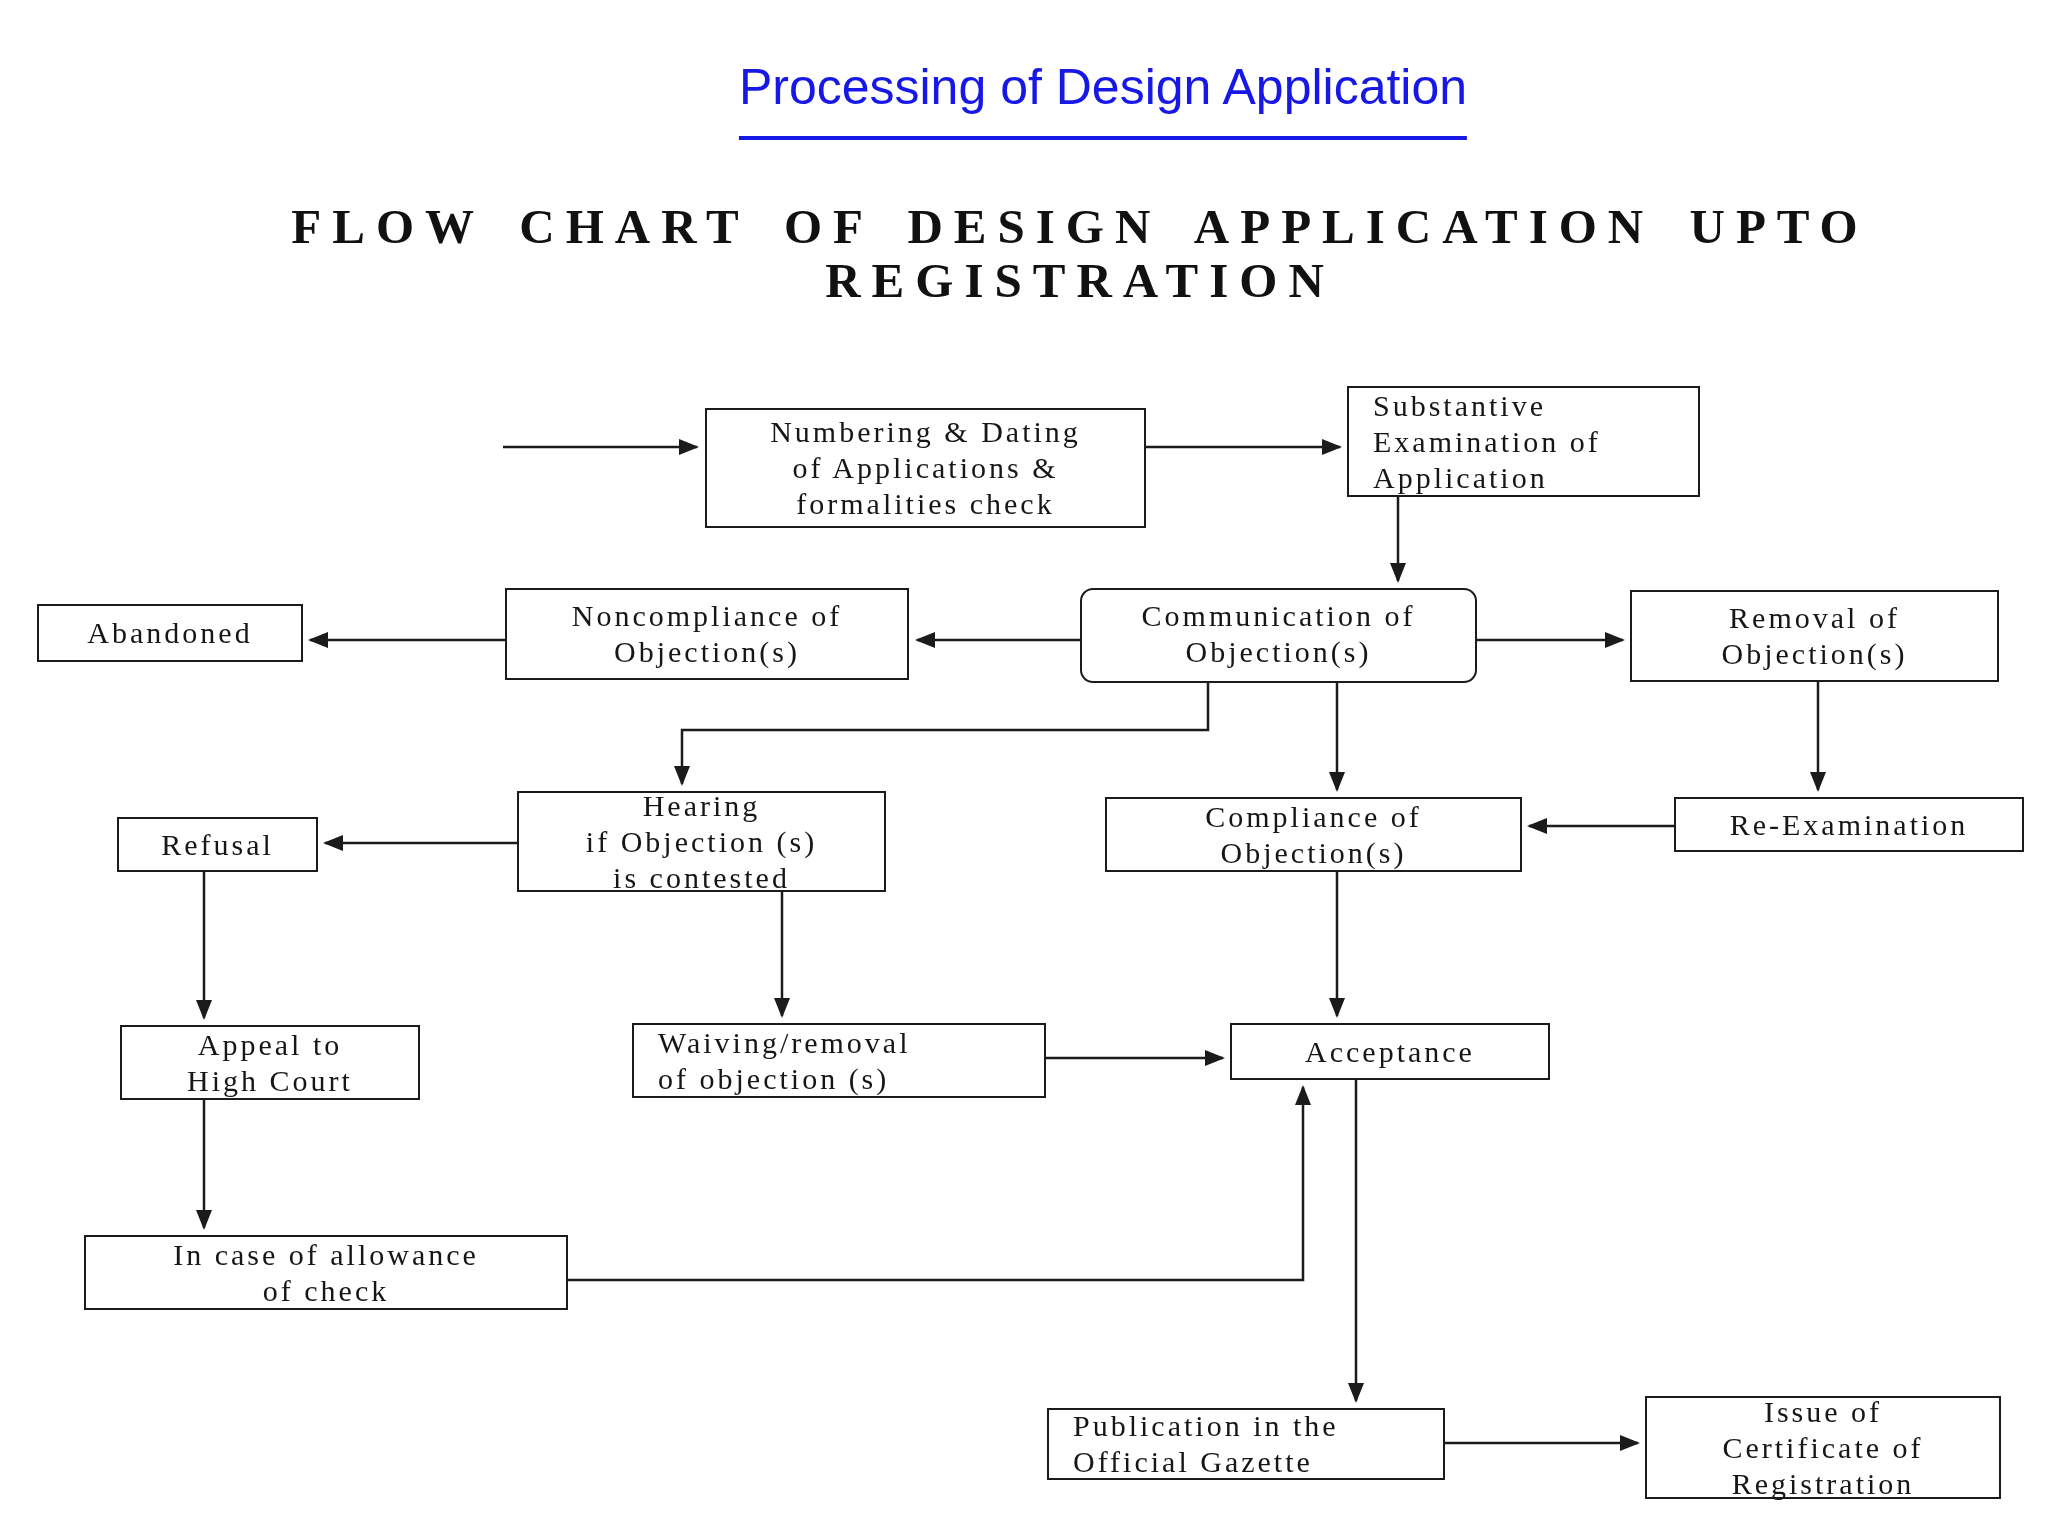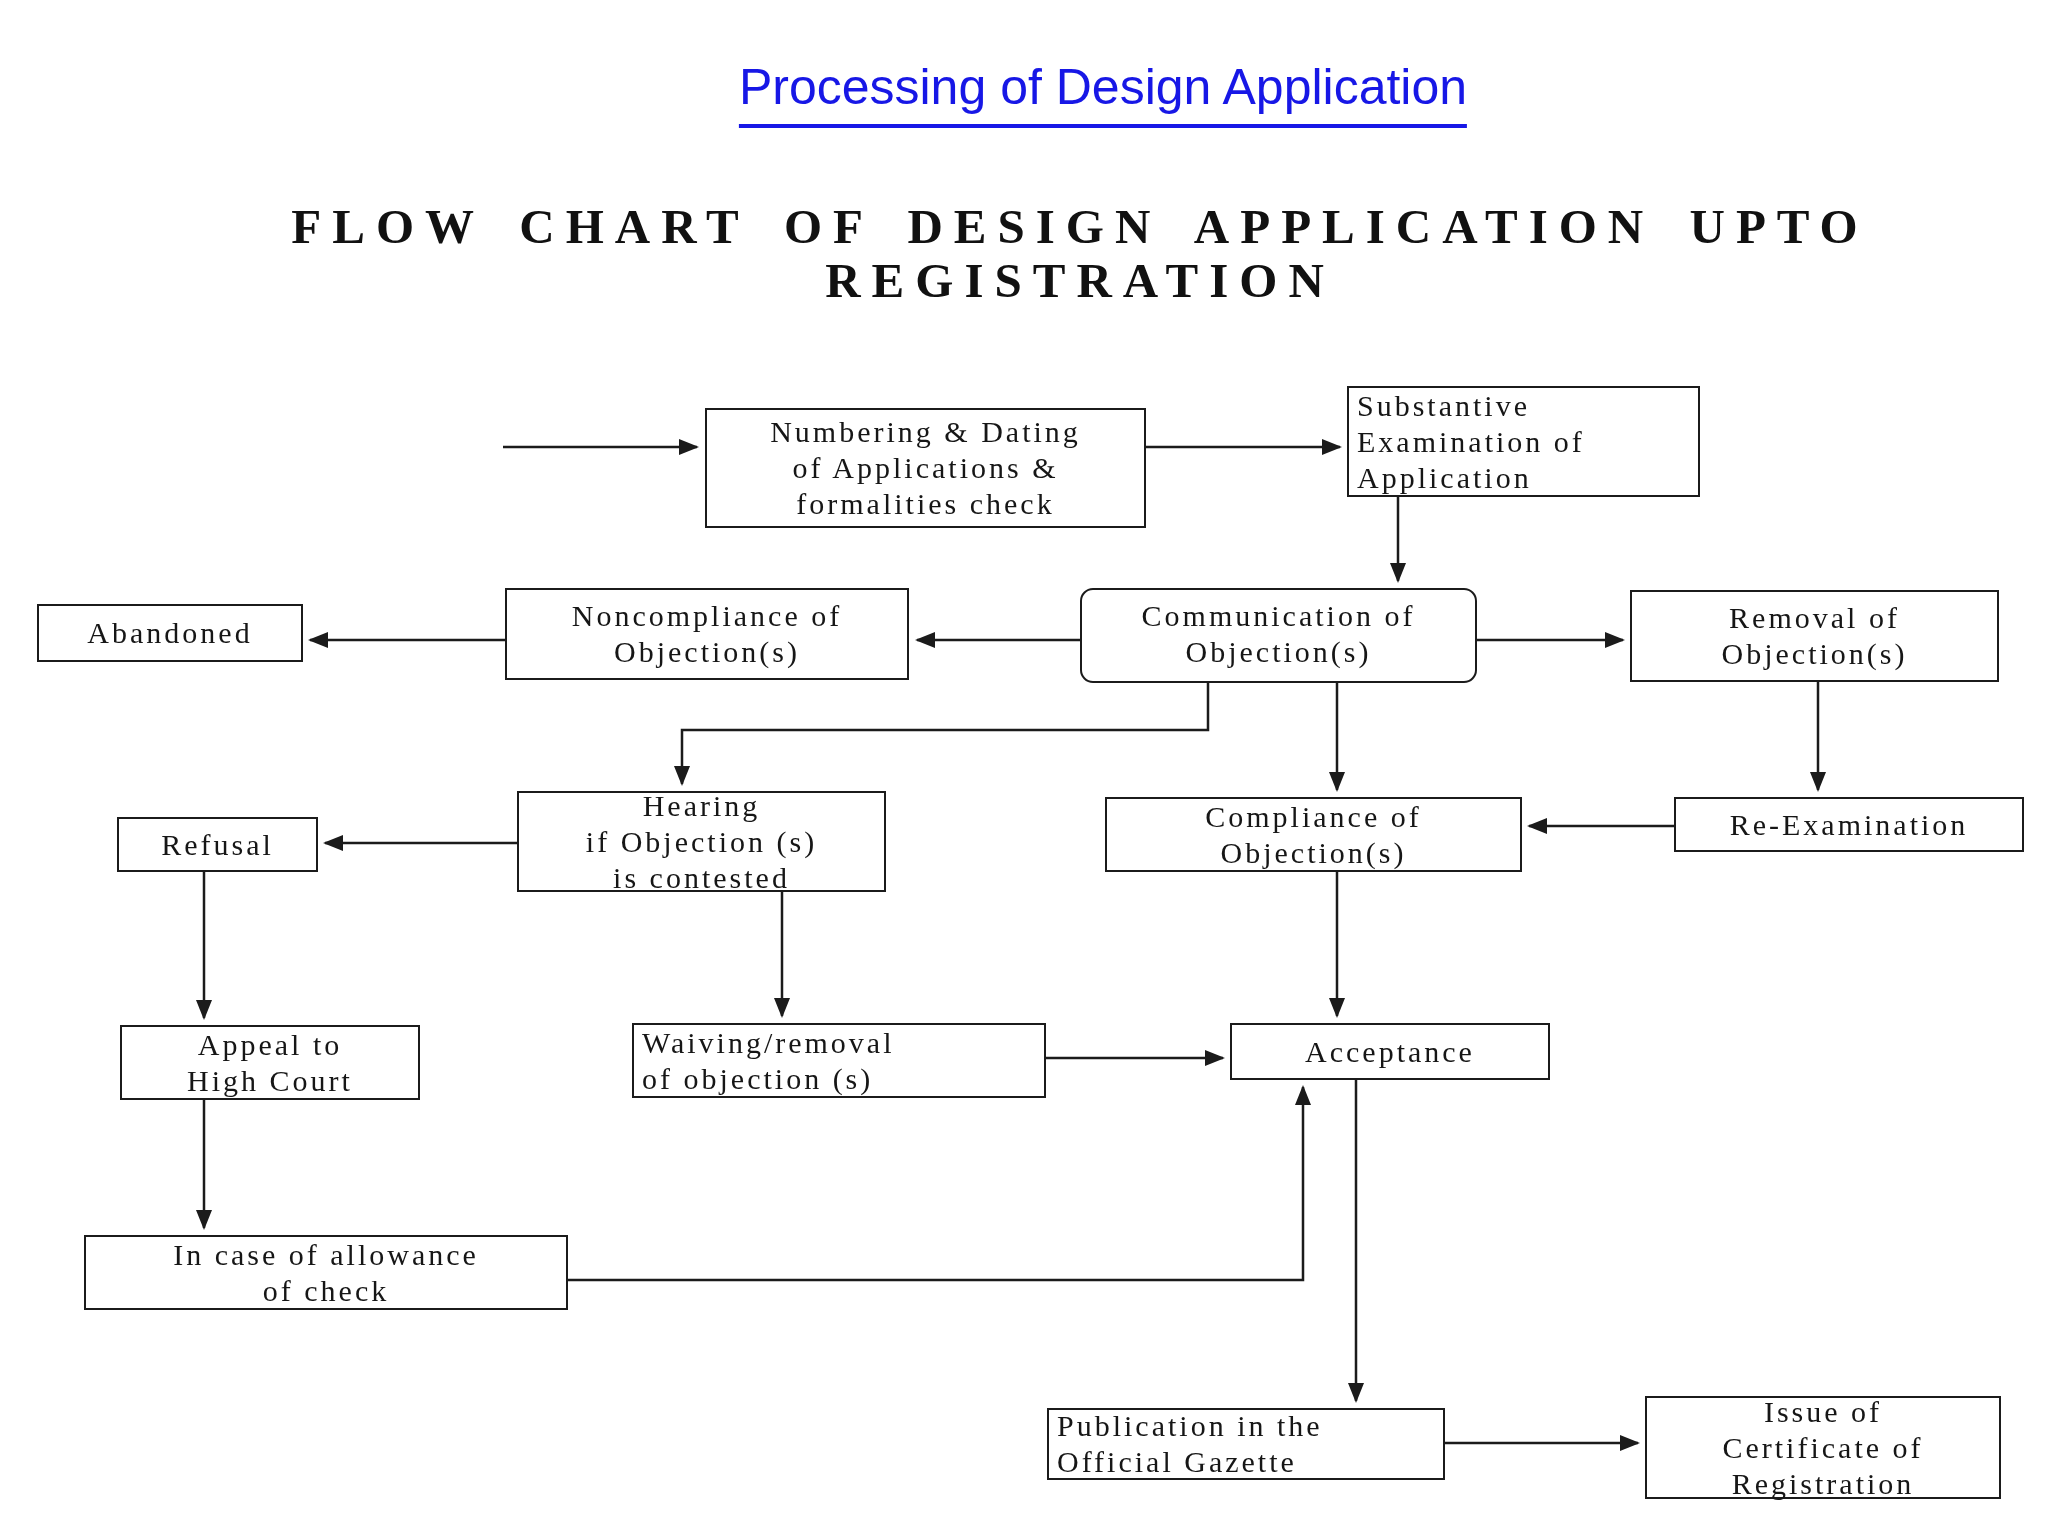--- a/index.html
+++ b/index.html
@@ -14,21 +14,21 @@
   
   .title-link {
     position:absolute;
     top:58px; left:1103px;
     transform:translateX(-50%);
     font-family:"Liberation Sans", sans-serif;
     font-size:50px; font-weight:400;
     color:#1717e6;
     text-decoration:none;
     border-bottom:4px solid #1717e6;
-    padding-bottom:8px;
+    padding-bottom:20px;
     white-space:nowrap;
   }
 
   
   .heading {
     position:absolute;
     top:200px; left:1080px;
     transform:translateX(-50%);
     width:1700px;
     text-align:center;
@@ -54,21 +54,21 @@
     font-family:"Liberation Serif", serif;
     font-size:30px;
     line-height:1.2;
     letter-spacing:3px;
     color:#161616;
     white-space:pre-line;
   }
   .node.left {
     justify-content:flex-start;
     text-align:left;
-    padding-left:8px;
+    padding-left:24px;
   }
   .node.top {
     align-items:flex-start;
     padding-top:8px;
     border-radius:13px;
   }
 
   #n-filing        { left:220px;  top:408px;  width:283px; height:75px;  }
   #n-numbering     { left:705px;  top:408px;  width:441px; height:120px; }
   #n-substantive   { left:1347px; top:386px;  width:353px; height:111px; }

